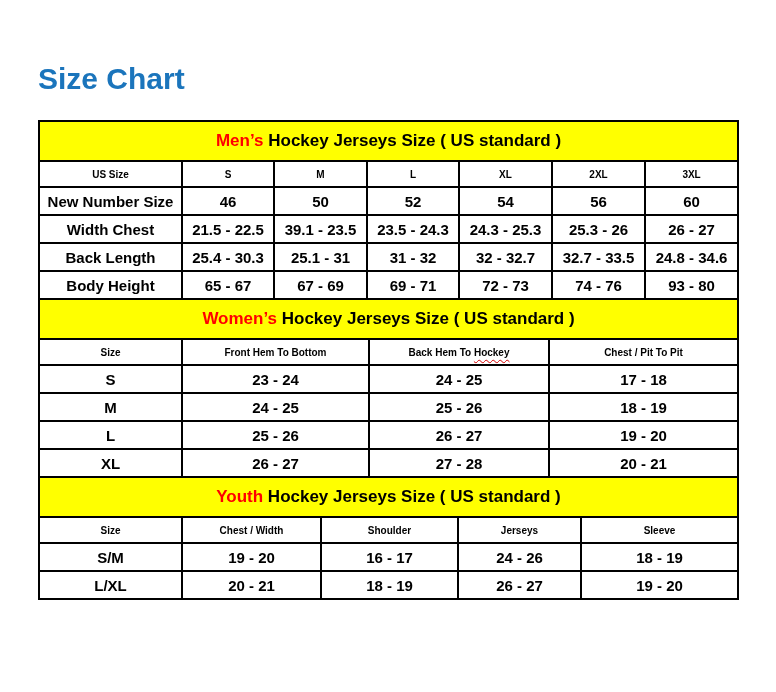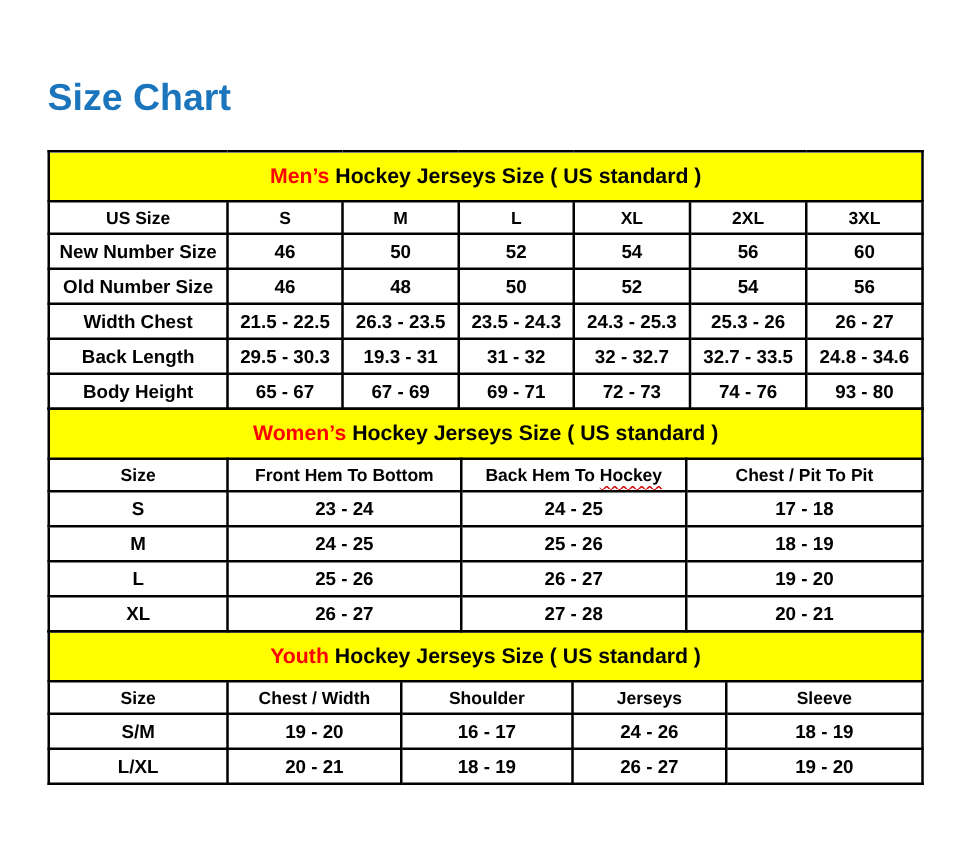--- a/index.html
+++ b/index.html
@@ -50,21 +50,21 @@
     background: var(--section-band-bg, #FFFF00);
     font-size: 17px;
     font-weight: bold;
     color: #000000;
   }
   th.band-cell .hl {
     color: var(--section-highlight, #FF0000);
   }
   th.colhead {
     height: 24px;
-    font-size: 14px;
+    font-size: 10px;
     font-weight: bold;
     color: #000000;
     background: #ffffff;
   }
   td.rowlabel {
     font-weight: bold;
   }
   table.size-table td {
     height: 26px;
     font-size: 15px;
@@ -114,41 +114,32 @@
           <tr>
             <td class="rowlabel">New Number Size</td>
             <td>46</td>
             <td>50</td>
             <td>52</td>
             <td>54</td>
             <td>56</td>
             <td>60</td>
           </tr>
           <tr>
-            <td class="rowlabel">Old Number Size</td>
-            <td>46</td>
-            <td>48</td>
-            <td>50</td>
-            <td>52</td>
-            <td>54</td>
-            <td>56</td>
-          </tr>
-          <tr>
             <td class="rowlabel">Width Chest</td>
             <td>21.5 - 22.5</td>
-            <td>26.3 - 23.5</td>
+            <td>39.1 - 23.5</td>
             <td>23.5 - 24.3</td>
             <td>24.3 - 25.3</td>
             <td>25.3 - 26</td>
             <td>26 - 27</td>
           </tr>
           <tr>
             <td class="rowlabel">Back Length</td>
-            <td>29.5 - 30.3</td>
-            <td>19.3 - 31</td>
+            <td>25.4 - 30.3</td>
+            <td>25.1 - 31</td>
             <td>31 - 32</td>
             <td>32 - 32.7</td>
             <td>32.7 - 33.5</td>
             <td>24.8 - 34.6</td>
           </tr>
           <tr>
             <td class="rowlabel">Body Height</td>
             <td>65 - 67</td>
             <td>67 - 69</td>
             <td>69 - 71</td>

